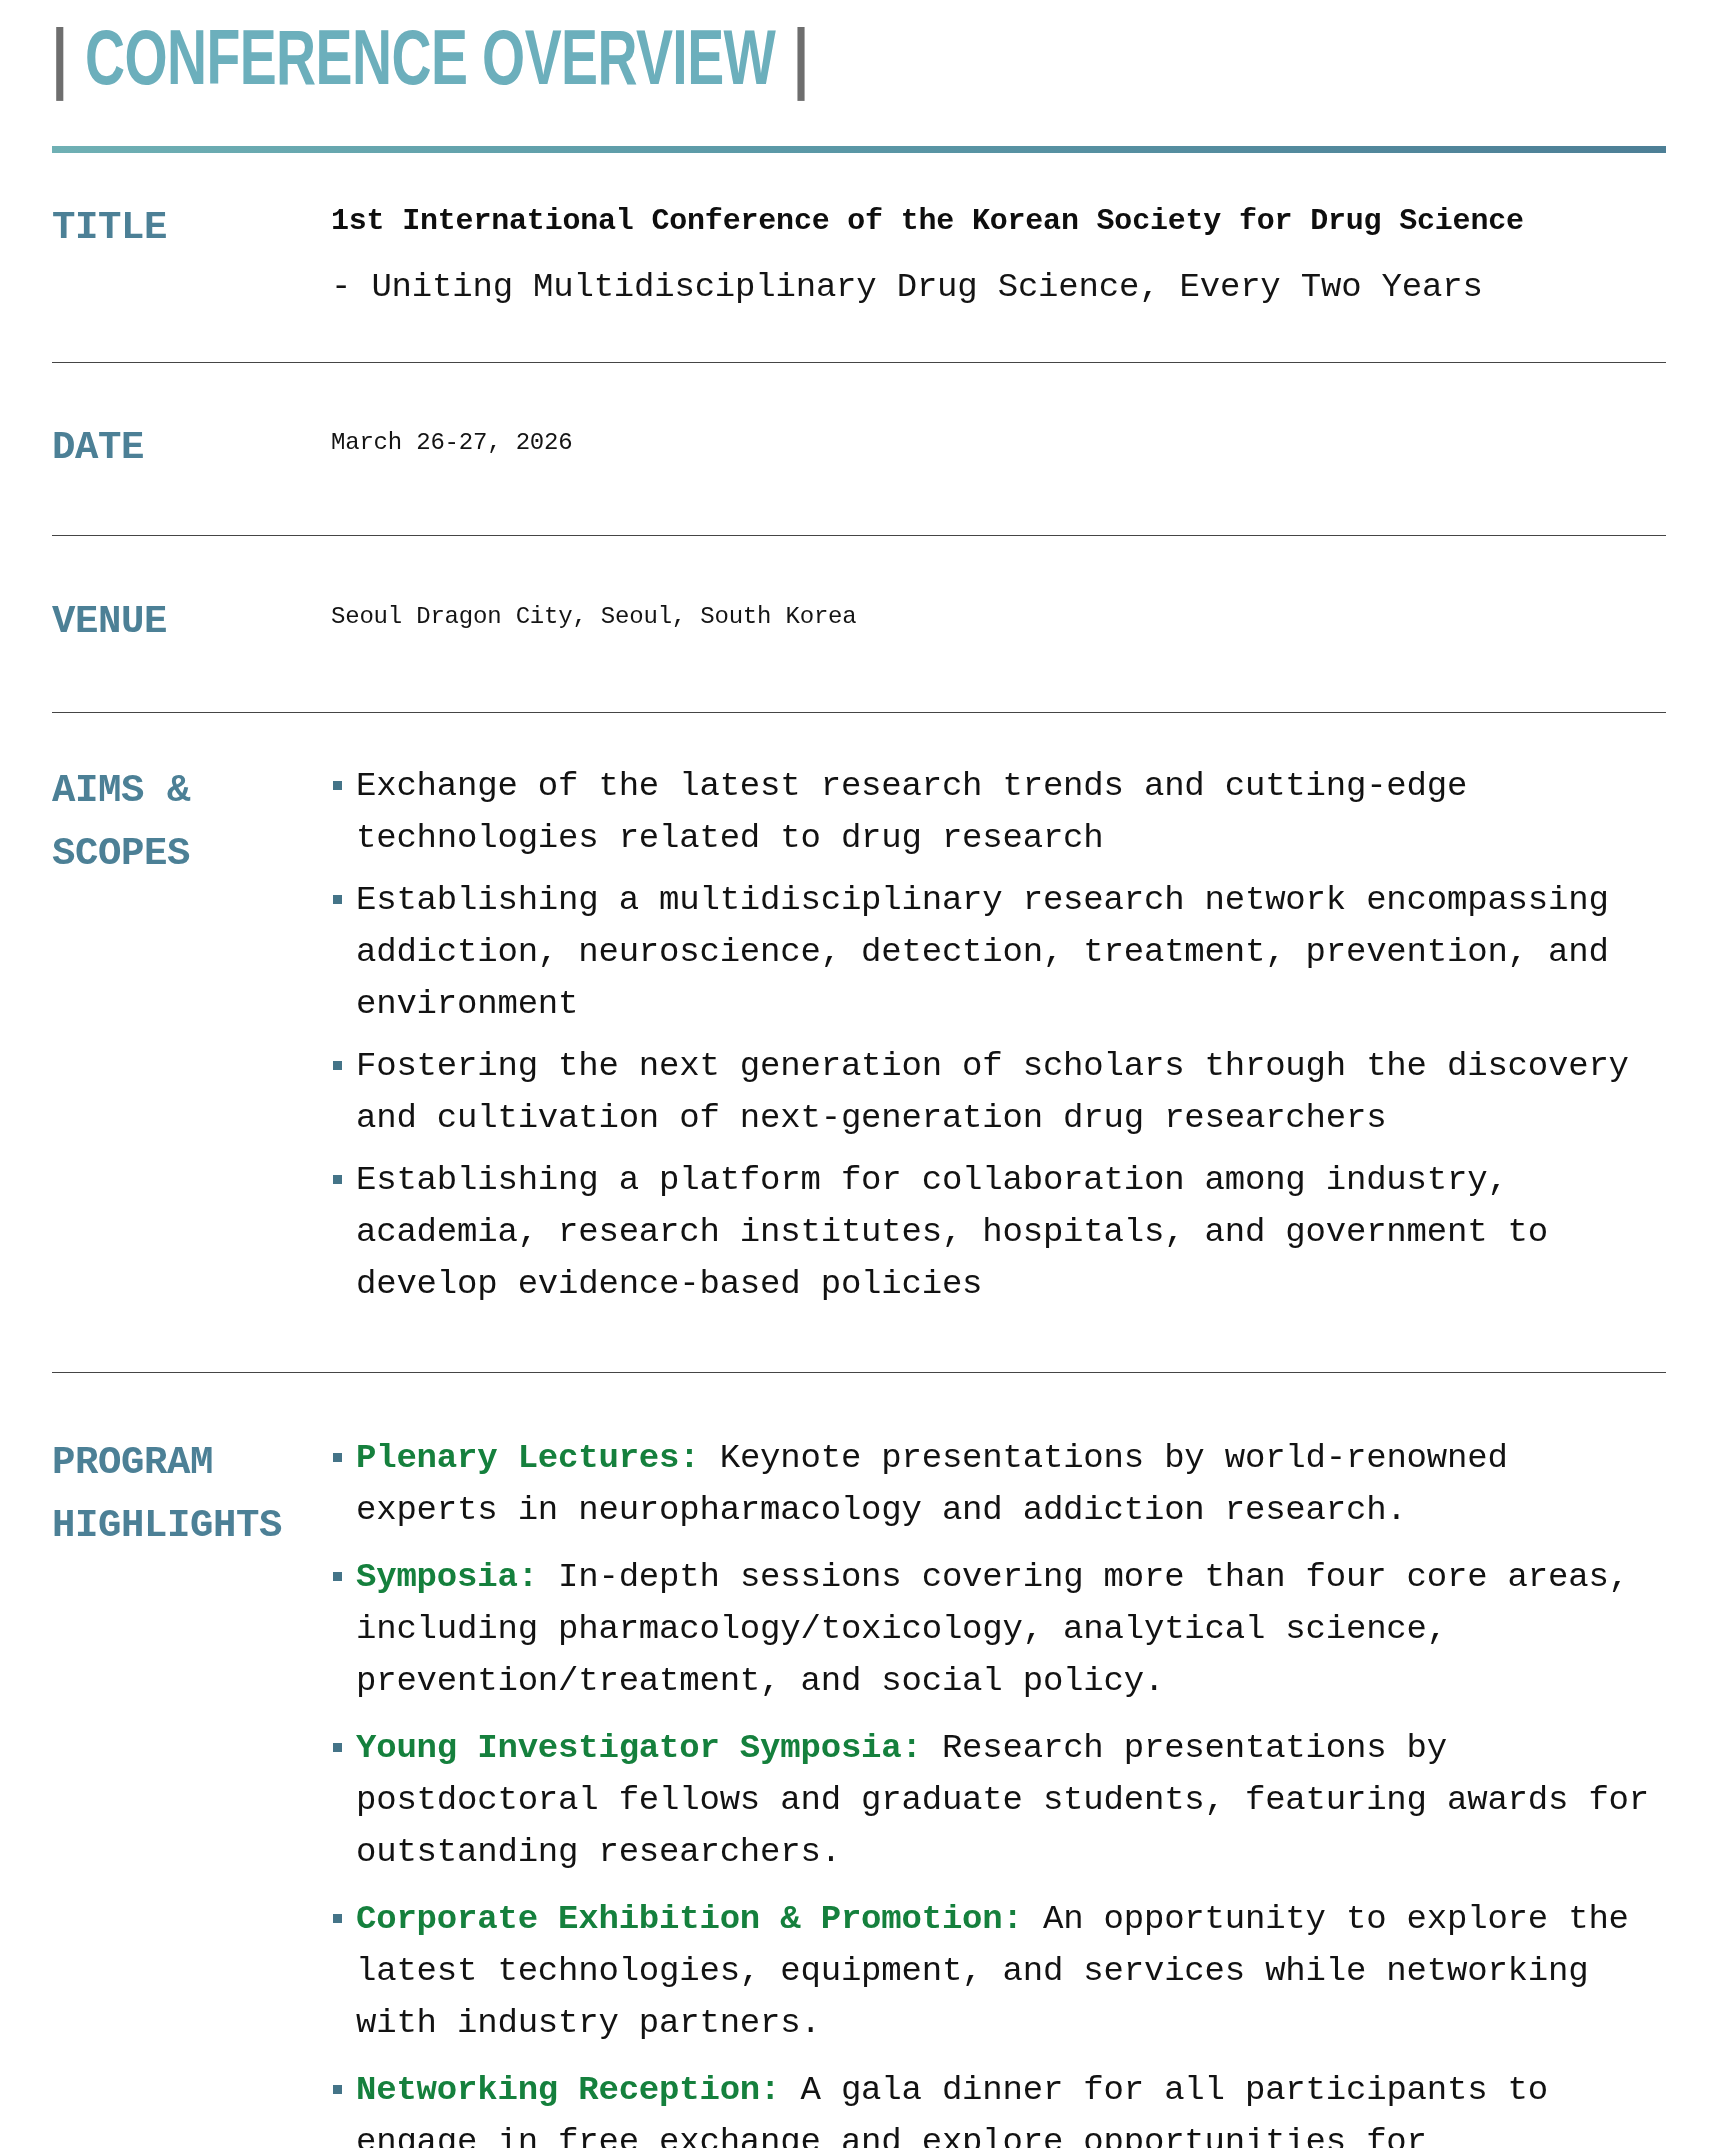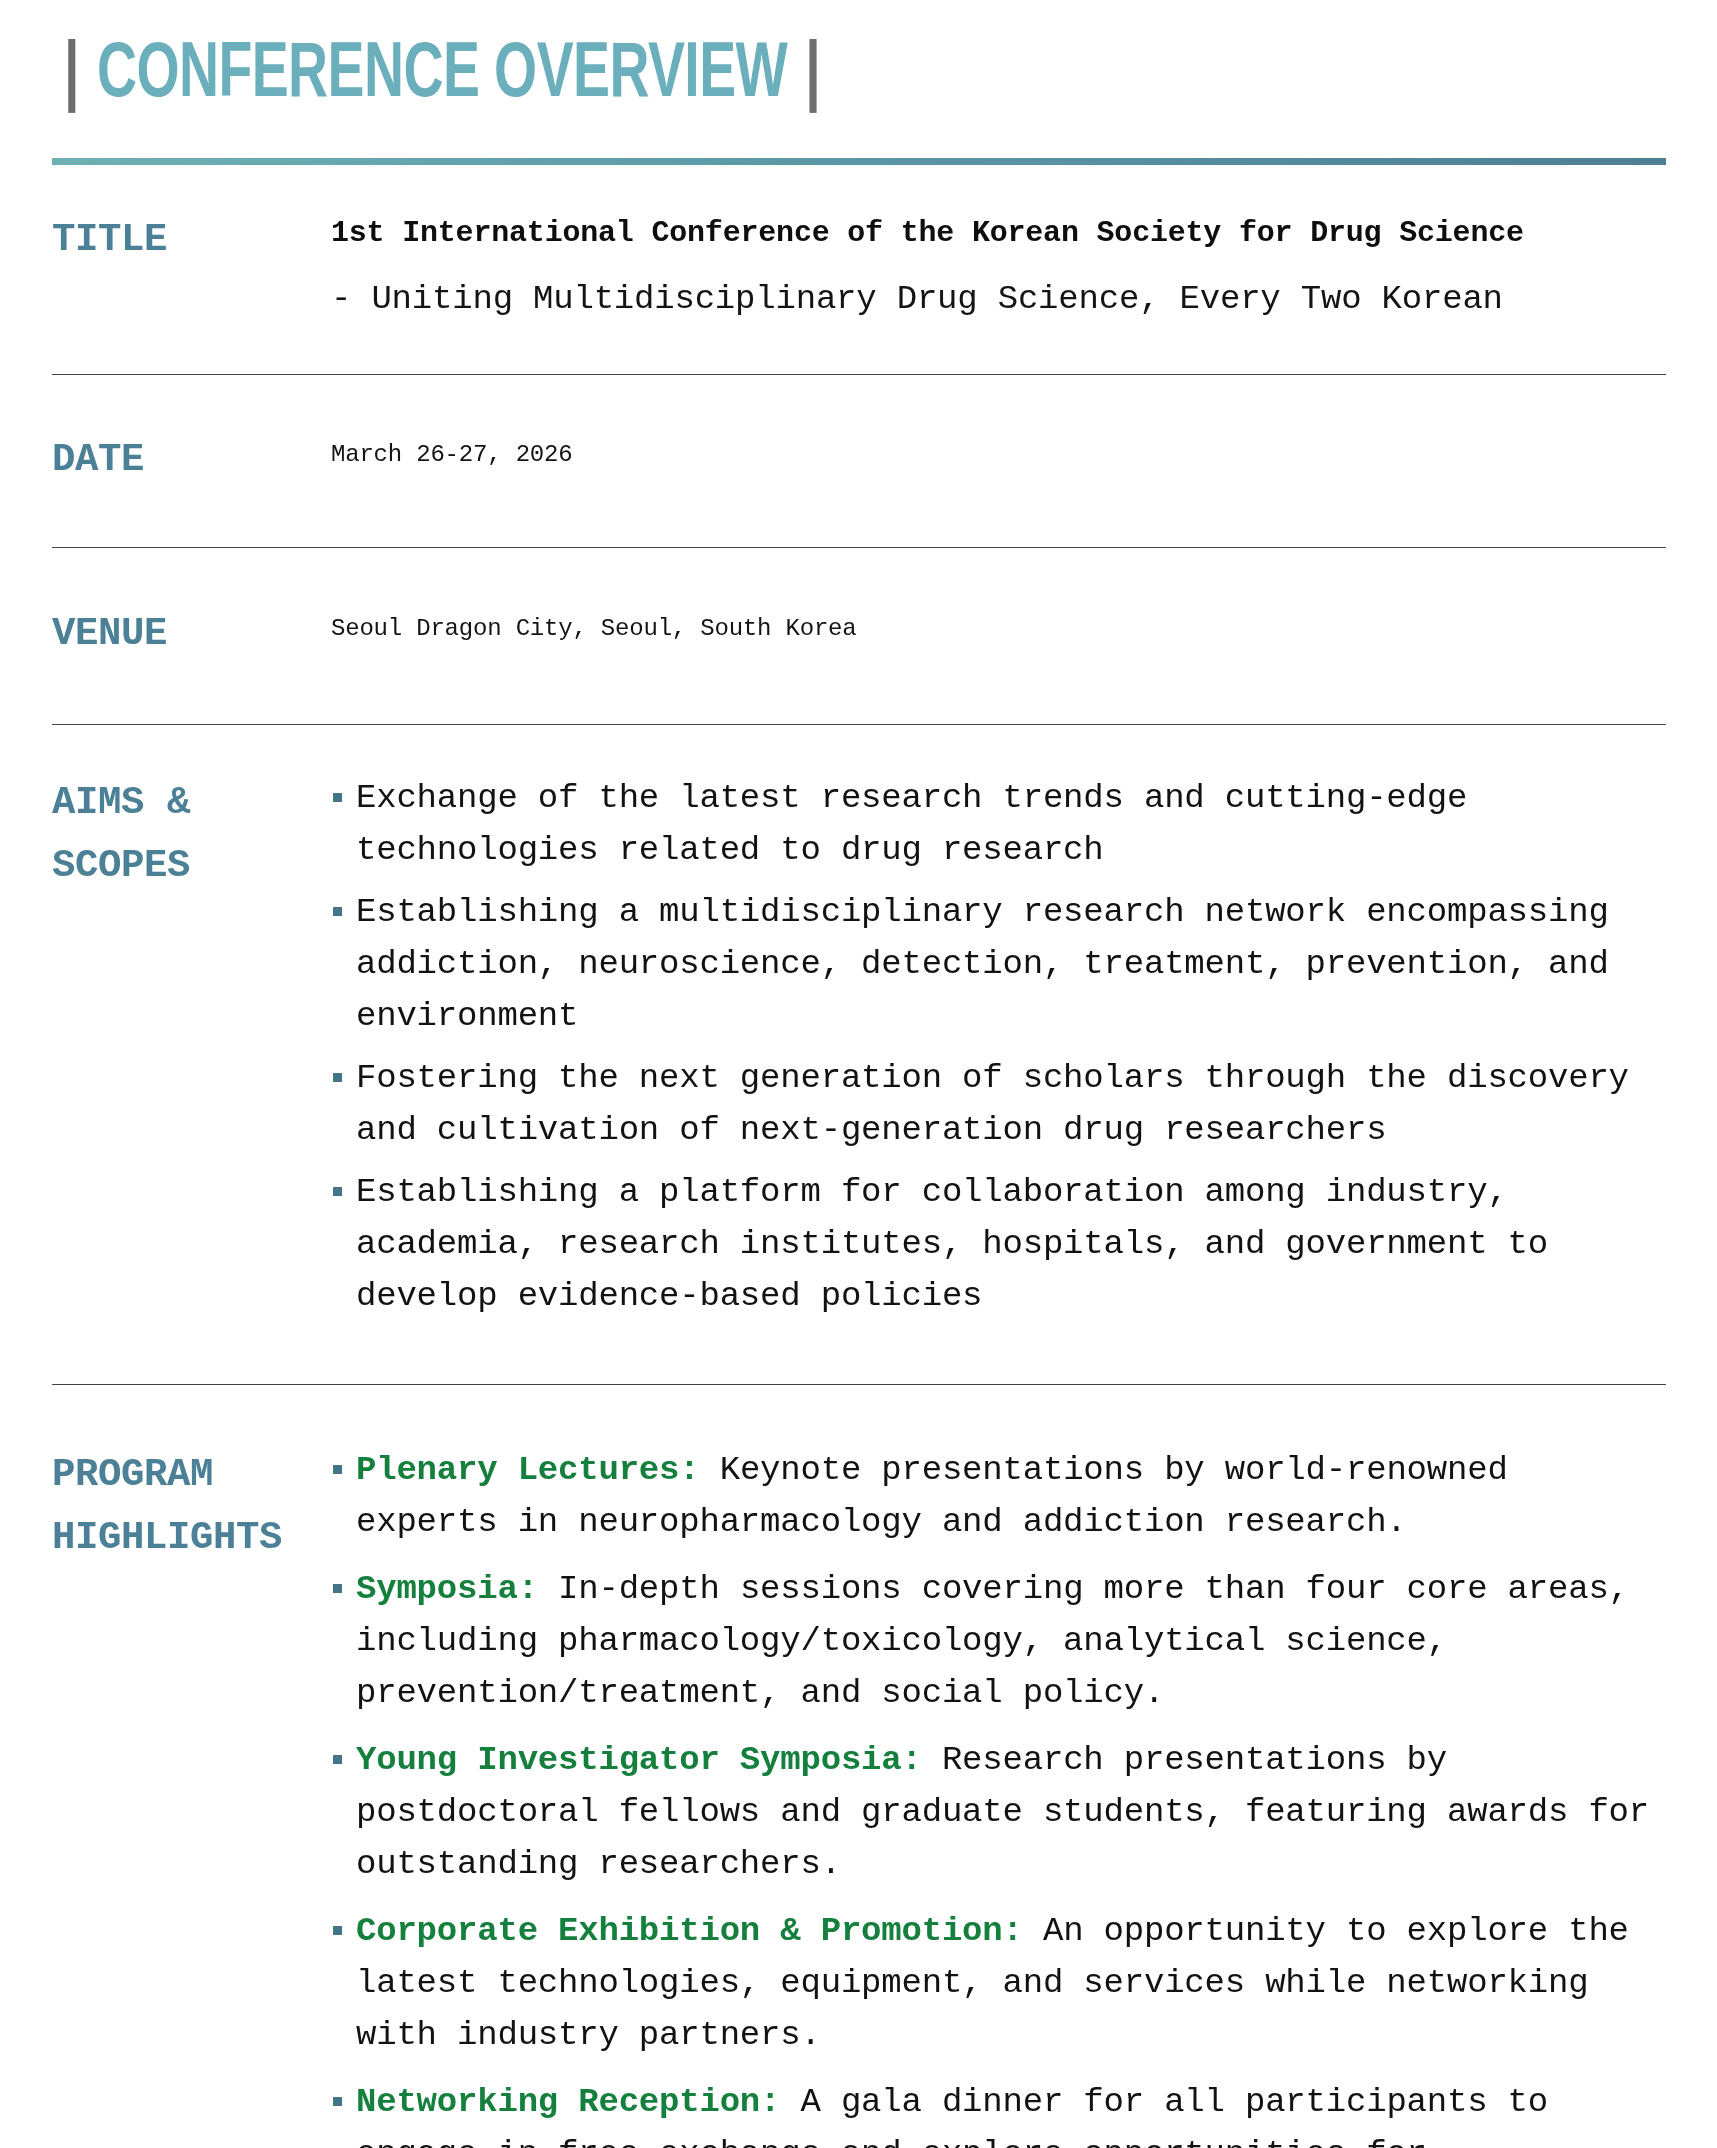--- a/index.html
+++ b/index.html
@@ -8,21 +8,21 @@
     font-family:"Liberation Sans", sans-serif;
     color:#121212;
     -webkit-font-smoothing:antialiased;
     overflow:hidden;
   }
   .page{padding:0 52px;}
 
   
   .header-block{padding-top:13.4px;}
   h1.page-title{
-    margin:12px;white-space:nowrap;
+    margin:0;white-space:nowrap;
     font-size:77px;font-weight:bold;line-height:1.15;
     letter-spacing:-0.8px;
   }
   .scale-wrap{display:inline-block;transform:scaleX(0.72);transform-origin:0 50%;}
   .pipe{color:#6e6e6e;}
   .title-text{color:#6CAFBC;margin:0 25px;}
   .rule-thick{
     height:6.7px;margin-top:44px;
     background:linear-gradient(90deg,#6fb0b4 0%,#5b99a7 45%,#4d7f96 100%);
   }
@@ -74,21 +74,21 @@
 
   <div class="header-block">
     <h1 class="page-title"><span class="scale-wrap"><span class="pipe">|</span><span class="title-text">CONFERENCE OVERVIEW</span><span class="pipe">|</span></span></h1>
     <div class="rule-thick"></div>
   </div>
 
   <div class="row row-title">
     <div class="row-label">TITLE</div>
     <div class="cell">
       <div class="title-heading">1st International Conference of the Korean Society for Drug Science</div>
-      <div class="title-sub">- Uniting Multidisciplinary Drug Science, Every Two Korean</div>
+      <div class="title-sub">- Uniting Multidisciplinary Drug Science, Every Two Years</div>
     </div>
   </div>
 
   <div class="row row-date">
     <div class="row-label">DATE</div>
     <div class="cell single-value">March 26-27, 2026</div>
   </div>
 
   <div class="row row-venue">
     <div class="row-label">VENUE</div>

